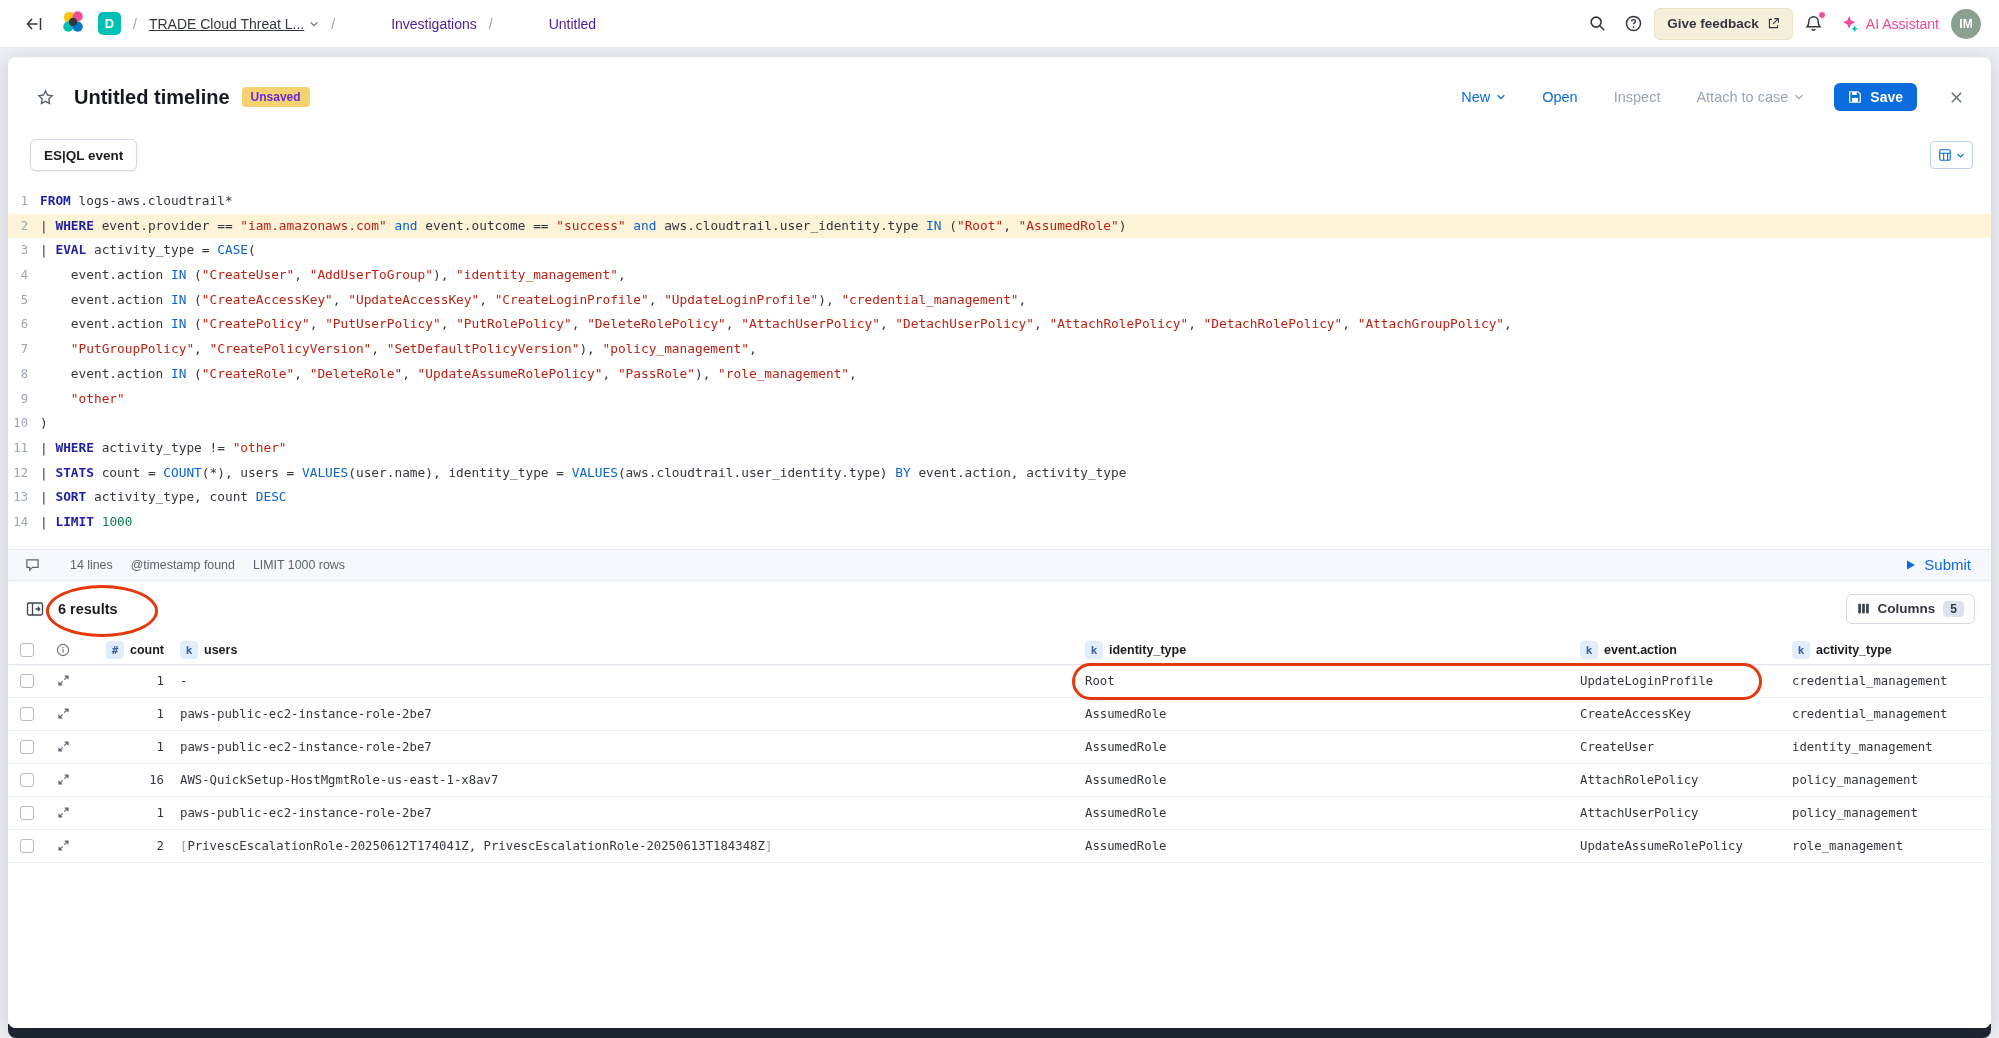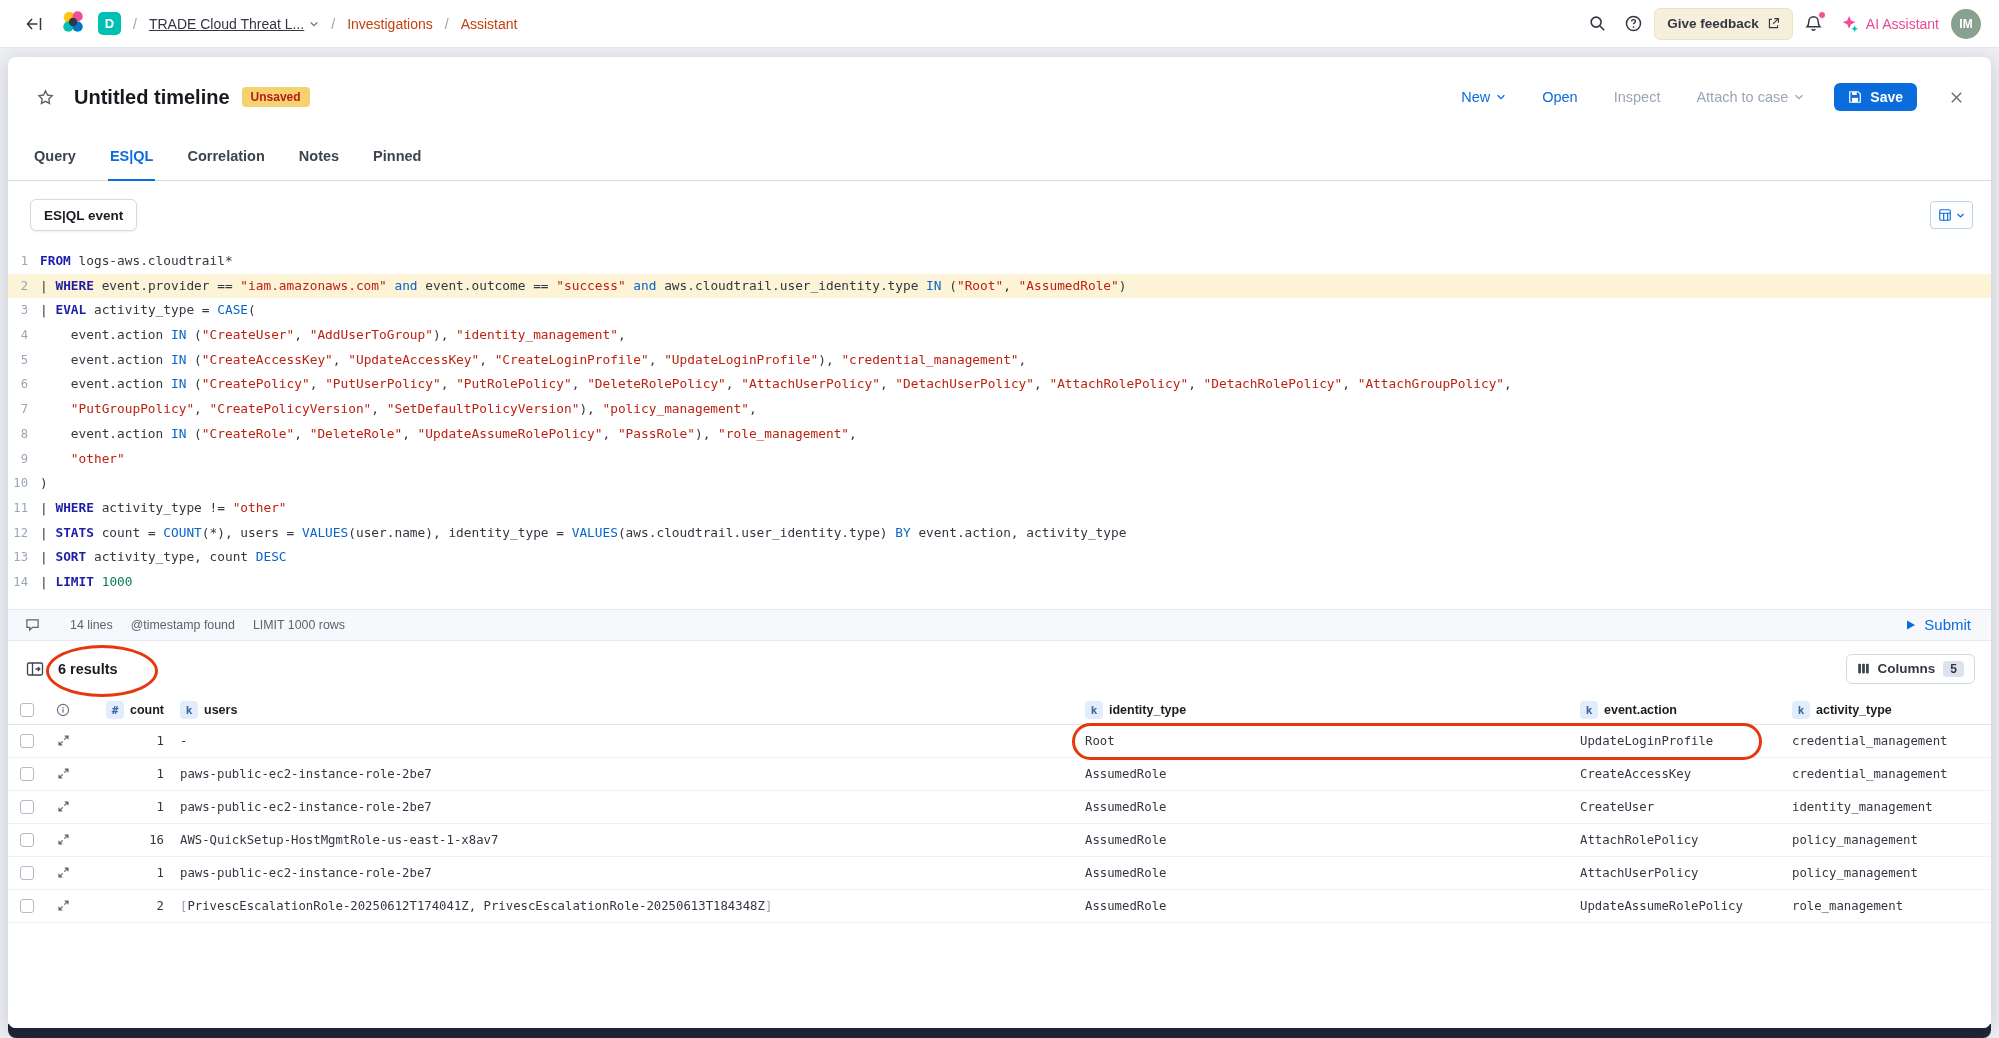--- a/index.html
+++ b/index.html
@@ -13,21 +13,21 @@
   .topnav {
     position:relative; z-index:5; height:48px; background:#fff;
     display:flex; align-items:center; padding:0 18px; gap:14px;
     border-bottom:1px solid #e3e6ec;
   }
   .nav-left { display:flex; align-items:center; gap:12px; font-size:14px; }
   .icon-btn { display:inline-flex; align-items:center; justify-content:center;
     width:30px; height:30px; border-radius:6px; cursor:pointer; background:transparent; border:none; }
   .crumb-sep { color:#9aa3b5; }
   .crumb-link { color:#343741; text-decoration:underline; display:inline-flex; align-items:center; gap:5px; }
-  .crumb { color:#c2410c; }
+  .crumb { color:#4c1d95;margin-left:44px; }
   .dep-badge { width:23px; height:23px; border-radius:5px; background:#00bfb3; color:#fff;
     font-weight:700; font-size:13px; display:inline-flex; align-items:center; justify-content:center; }
   .nav-right { margin-left:auto; display:flex; align-items:center; gap:6px; }
   .feedback-btn { height:32px; border-radius:6px; background:#f5efdc; border:1px solid #ece2c4;
     color:#343741; font-size:13.5px; font-weight:600; padding:0 12px;
     display:inline-flex; align-items:center; gap:8px; }
   .bell-wrap { position:relative; }
   .bell-dot { position:absolute; top:2px; right:3px; width:8px; height:8px; border-radius:50%;
     background:#f04e98; border:1.5px solid #fff; }
   .ai-btn { display:inline-flex; align-items:center; gap:7px; color:#ec4899; font-size:14px;
@@ -39,21 +39,21 @@
   .bottombar { position:absolute; left:8px; right:8px; bottom:0; height:14px;
     background:#1f2532; border-radius:0 0 8px 8px; z-index:1; }
 
   
   .flyout { position:absolute; top:57px; left:8px; right:8px; bottom:10px; background:#fff;
     border-radius:8px; box-shadow:0 4px 20px rgba(20,30,50,.18); z-index:3;
     display:flex; flex-direction:column; overflow:hidden; }
 
   .fly-header { height:64px; padding:16px 20px 0 22px; display:flex; align-items:center; gap:10px; }
   .fly-title { font-size:20px; font-weight:700; color:#16191f; margin:0 2px 0 4px; }
-  .badge-warning { background:#f3d26f; color:#b91c1c; font-size:12px; font-weight:600;
+  .badge-warning { background:#f3d26f; color:#6d28d9; font-size:12px; font-weight:600;
     border-radius:4px; padding:3px 9px; }
   .fly-actions { margin-left:auto; display:flex; align-items:center; gap:24px; font-size:14.5px; }
   .link-btn { color:#0a6cdd; font-weight:500; background:none; border:none; font-size:14.5px;
     display:inline-flex; align-items:center; gap:6px; }
   .link-btn.disabled { color:#9aa5b5; }
   .save-btn { background:#0a6cdd; color:#fff; border:none; border-radius:6px; height:28px;
     padding:12px 14px; font-size:14px; font-weight:600; display:inline-flex; align-items:center; gap:8px; }
 
   .tabs { display:flex; gap:30px; padding:0 24px; align-items:flex-end; height:60px;
     border-bottom:1px solid #d7dce6; }
@@ -148,21 +148,21 @@
     <span class="crumb-sep">/</span>
     <span class="crumb-link">
       <span>TRADE Cloud Threat L...</span>
       <svg width="10" height="10" viewBox="0 0 12 12">
           <path d="M2 4l4 4 4-4" stroke="#69707d" stroke-width="1.5" fill="none"></path>
         </svg>
     </span>
     <span class="crumb-sep">/</span>
     <span class="crumb">Investigations</span>
     <span class="crumb-sep">/</span>
-    <span class="crumb">Assistant</span>
+    <span class="crumb">Untitled</span>
   </div>
   <div class="nav-right">
     <button class="icon-btn">
       <svg width="17" height="17" viewBox="0 0 16 16" fill="none" stroke="#343741" stroke-width="1.5">
         <circle cx="6.7" cy="6.7" r="4.7"></circle>
           <path d="M10.3 10.3L14.3 14.3"></path>
       </svg>
     </button>
     <button class="icon-btn">
       <svg width="17" height="17" viewBox="0 0 16 16">
@@ -240,27 +240,20 @@
         <span>Save</span>
       </button>
       <button class="icon-btn">
         <svg width="15" height="15" viewBox="0 0 16 16" stroke="#69707d" stroke-width="1.6">
           <path d="M3 3l10 10M13 3L3 13"></path>
         </svg>
       </button>
     </div>
   </div>
 
-  <div class="tabs" id="tabs">
-      <div class="tab">Query</div>
-      <div class="tab active">ES|QL</div>
-      <div class="tab">Correlation</div>
-      <div class="tab">Notes</div>
-      <div class="tab">Pinned</div>
-    </div>
 
   <div class="editor-toolbar">
     <button class="help-btn">ES|QL event</button>
     <button class="display-opts">
       <svg width="14" height="14" viewBox="0 0 16 16" fill="none" stroke="#0a6cdd" stroke-width="1.3">
         <rect x="2" y="2" width="12" height="12" rx="1.5"></rect>
           <path d="M2 6h12M6.5 6v8M11 6v8"></path>
       </svg>
       <svg width="9" height="9" viewBox="0 0 12 12">
           <path d="M2 4l4 4 4-4" stroke="#0a6cdd" stroke-width="1.6" fill="none"></path>

